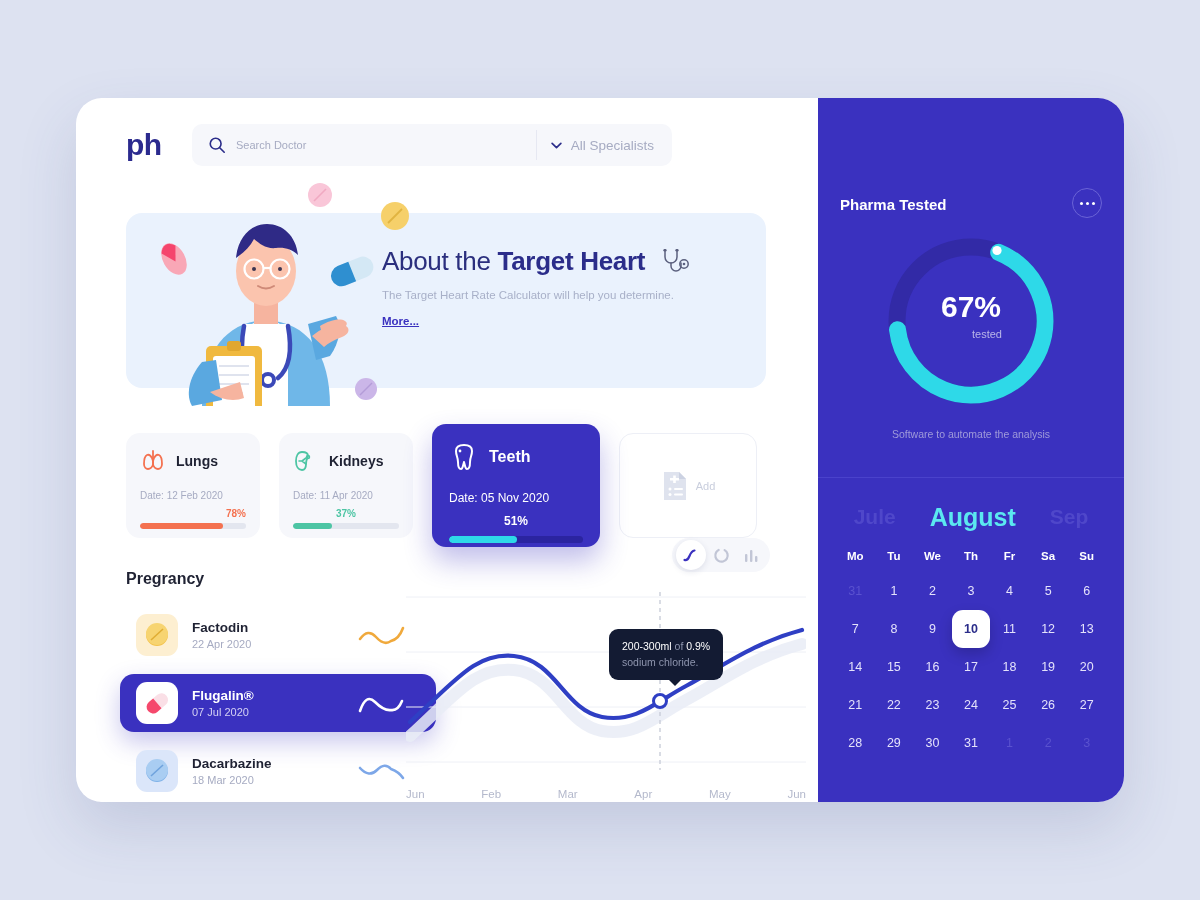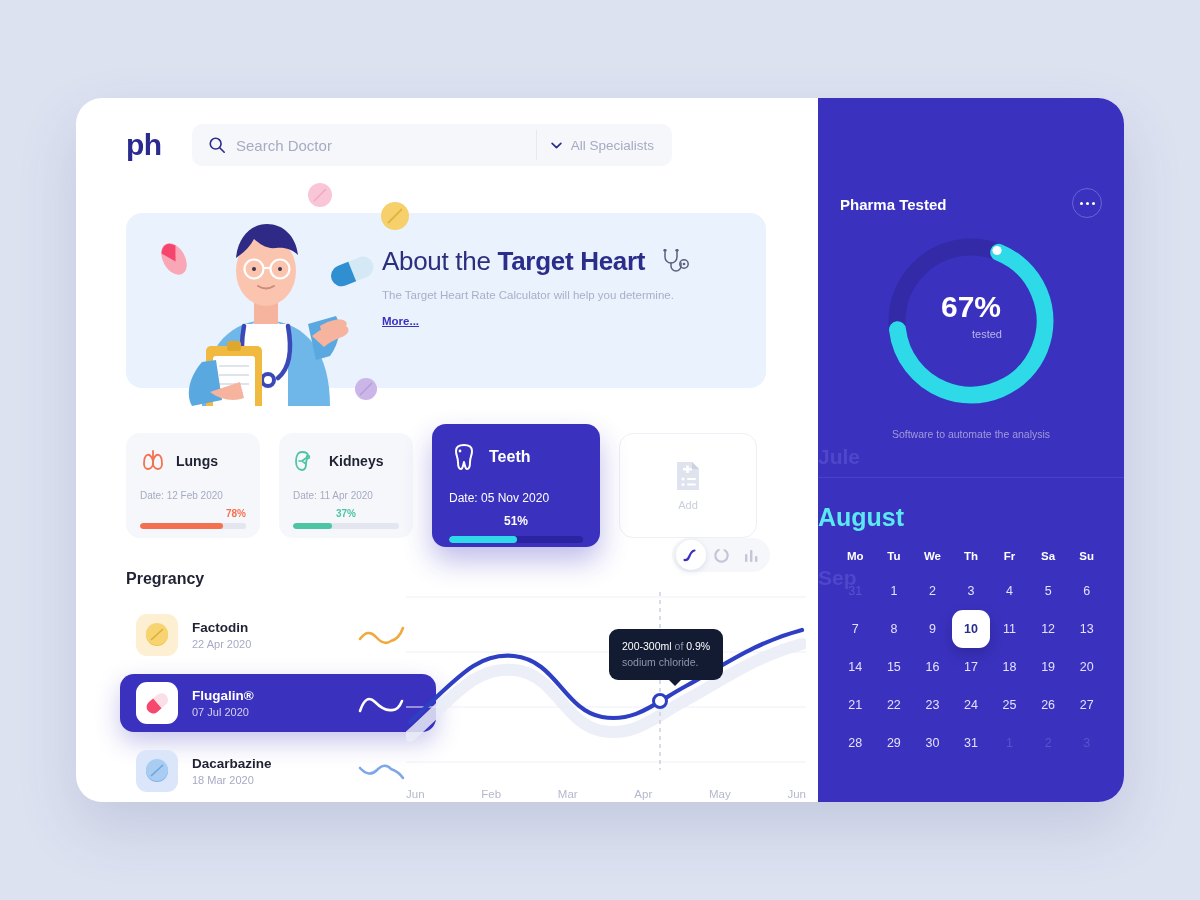--- a/index.html
+++ b/index.html
@@ -31,21 +31,21 @@
   }
   .searchbar {
     position:absolute; left:116px; top:26px;
     width: 480px; height: 42px;
     background:#f6f7fb; border-radius: 10px;
     display:flex; align-items:center;
   }
   .search-icon { margin-left:16px; width:18px; height:18px; flex:0 0 18px; }
   .search-input {
     flex:1; border:0; background:transparent; outline:none;
-    font-family:"Liberation Sans",sans-serif; font-size:15px;
+    font-family:"Liberation Sans",sans-serif; font-size:11px;
     color:#6f7590; margin-left:10px;
   }
   .search-input::placeholder { color:#a6abc2; }
   .vdiv { width:1px; height:30px; background:#e6e8f2; }
   .specialists {
     display:flex; align-items:center; gap:9px;
     padding: 0 18px 0 14px; height:100%;
     font-size:13.5px; color:#a6abc2; cursor:pointer;
   }
   .chev { width:11px; height:7px; flex:0 0 11px; }
@@ -91,21 +91,21 @@
   .card-date { margin-top:16px; font-size:10px; color:#a6abc2; }
   .card.active .card-date { margin-top:19px; font-size:12px; color:#fff; font-weight:400; }
   .pct { margin-top:7px; font-size:10px; font-weight:700; text-align:right; }
   .card.active .pct { font-size:12px; color:#fff; text-align:center; margin-top:9px; }
   .track { margin-top:4px; height:6px; border-radius:3px; background:#e3e6ef; overflow:hidden; }
   .card.active .track { background:#2b24a0; height:7px; border-radius:4px; margin-top:8px; }
   .fill { height:100%; border-radius:3px; }
   .addcard {
     width:138px; height:105px; border-radius:14px;
     background:#fff; border:1px solid #edeff6;
-    display:flex; flex-direction:column; align-items:center; justify-content:center; gap:7px;
+    display:flex; flex-direction:row; align-items:center; justify-content:center; gap:7px;
   }
   .addcard .doc-icon { width:28px; height:32px; }
   .add-label { font-size:11px; color:#c9cedd; }
 
   
   .preg-title { position:absolute; left:50px; top:472px; font-size:16px; font-weight:700; color:#1f2233; }
   .medlist { position:absolute; left:44px; top:508px; width:316px; }
   .med {
     display:flex; align-items:center; gap:14px;
     height:58px; padding:0 16px; border-radius:14px; margin-bottom:10px;
@@ -174,22 +174,22 @@
   .gauge-lbl {
     position:absolute; left:16px; top:98px; width:100%; text-align:center;
     font-size:11px; color:#b9b6e8;
   }
   .panel-caption {
     position:absolute; left:0; top:330px; width:100%; text-align:center;
     font-size:10.5px; color:#9f9ada;
   }
 
   .months {
-    position:relative; height:62px; display:flex; 
-    justify-content:center; gap:34px; margin-top:8px;flex-direction:column;
+    position:relative; height:62px; display:flex; align-items:center;
+    justify-content:center; gap:34px; margin-top:8px;
   }
   .m { font-size:21px; font-weight:700; cursor:pointer; }
   .m.prev, .m.next { color:#4f47ca; }
   .m.cur { font-size:25px; color:#5be8f0; }
   .wd {
     display:grid; grid-template-columns:repeat(7,1fr);
     padding:0 18px; margin-top:2px;
   }
   .wd span { text-align:center; font-size:11.5px; font-weight:700; color:#fff; }
   .days { display:grid; grid-template-columns:repeat(7,1fr); padding:0 18px; margin-top:10px; }

